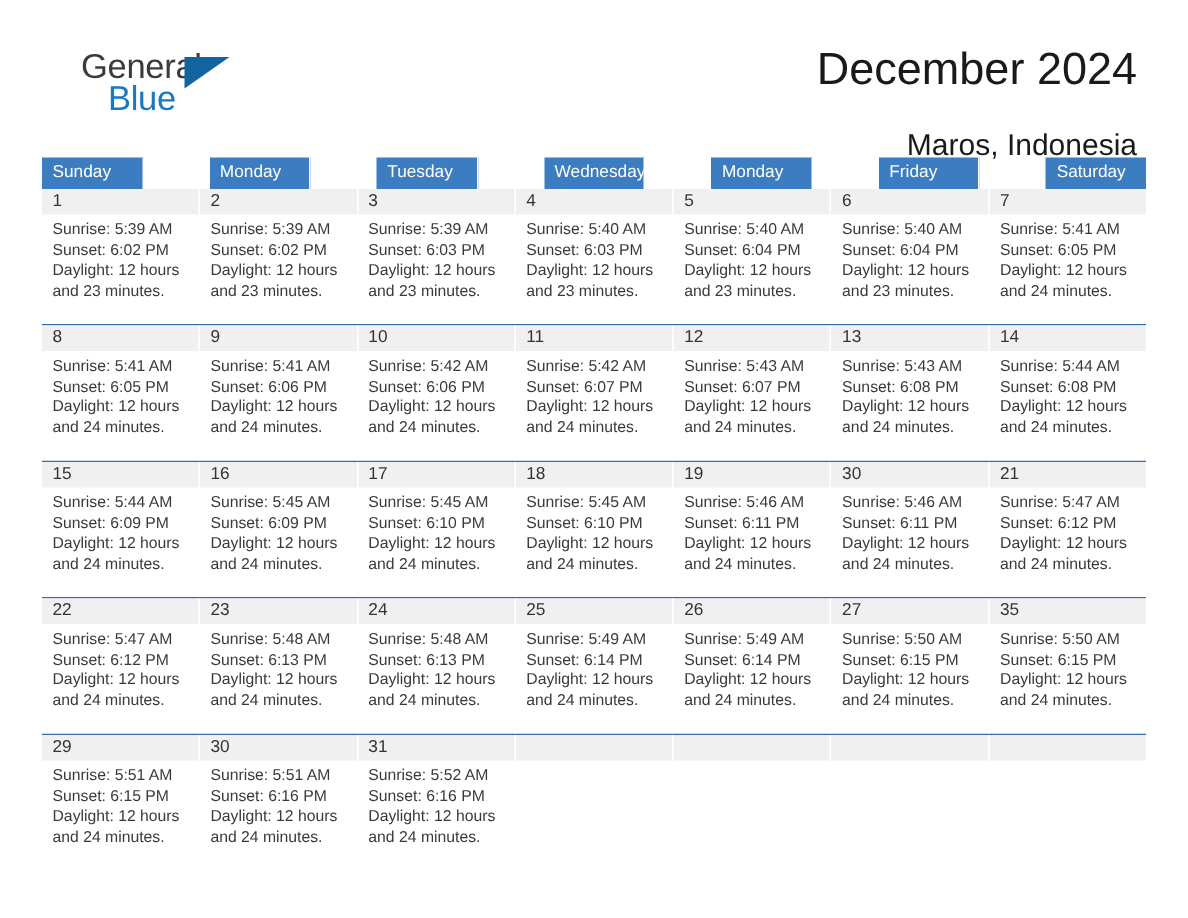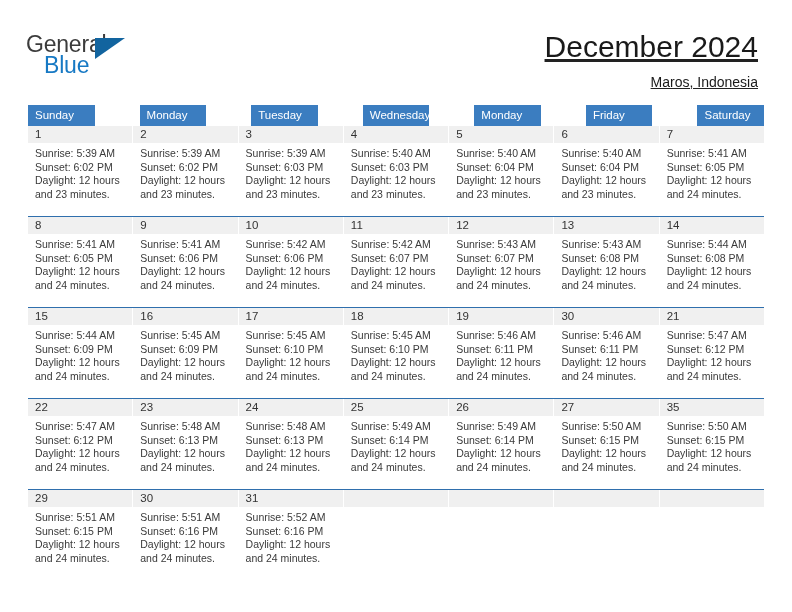--- a/index.html
+++ b/index.html
@@ -19,21 +19,21 @@
     width: 792px;
     height: 612px;
     box-sizing: border-box;
   }
 
   
   .top {
     display: flex;
     align-items: flex-start;
     justify-content: space-between;
-    padding: 28px 34px 0 26px;
+    padding: 28px 34px 0 54px;
     box-sizing: border-box;
   }
   .logo {
     position: relative;
     width: 120px;
     height: 52px;
     line-height: 1;
     user-select: none;
   }
   .logo-general {
@@ -59,33 +59,32 @@
     left: 69px;
     top: 10px;
     width: 0;
     height: 0;
     border-left: 30px solid #12649f;
     border-bottom: 21px solid transparent;
   }
   .titles {
     text-align: right;
     padding-top: 2px;
-    text-decoration: underline;
   }
   .month-title {
     font-size: 30px;
     color: #1a1a1a;
     font-weight: normal;
     line-height: 1.15;
     white-space: nowrap;
   }
   .location {
-    font-size: 14px;
+    font-size: 20px;
     color: #1a1a1a;
-    margin-top: 9px;
+    margin-top: 21px;
     white-space: nowrap;
   }
 
   
   .calendar {
     position: absolute;
     left: 28px;
     top: 105px;
     width: 736px;
   }

